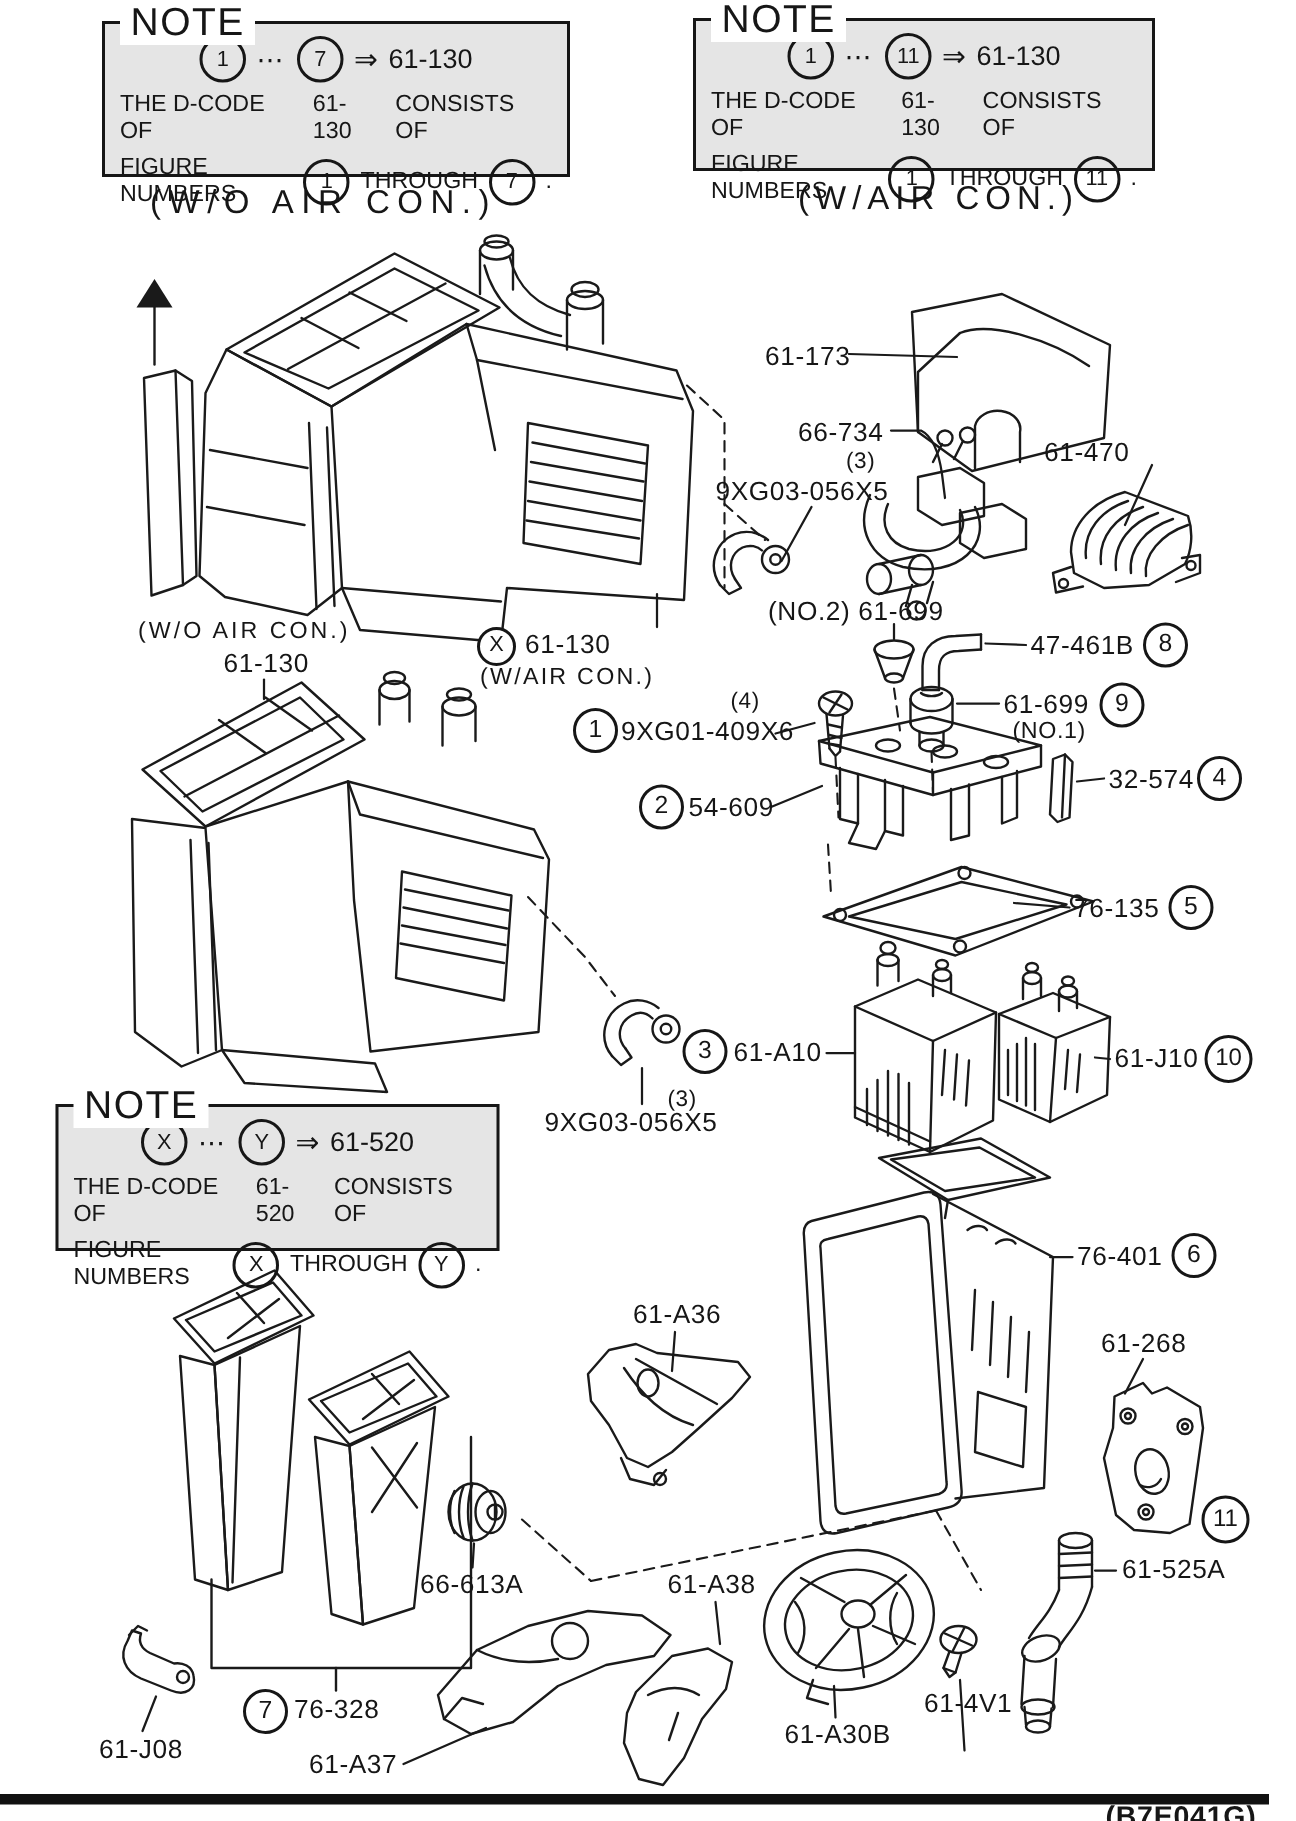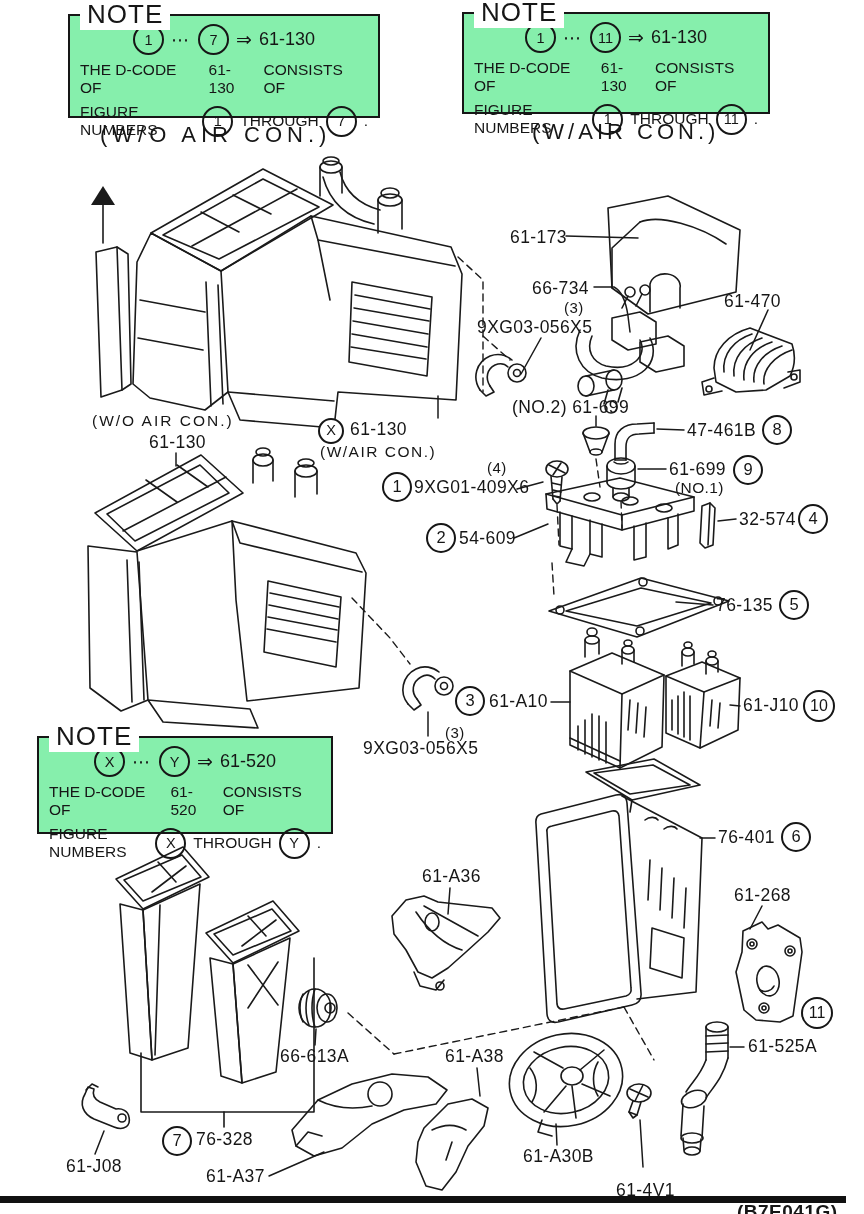--- a/index.html
+++ b/index.html
@@ -9,21 +9,21 @@
   .art *{stroke:#1a1a1a;stroke-width:1.6;fill:none;stroke-linecap:round;stroke-linejoin:round;}
   .art .fillshape{fill:#1a1a1a;stroke:none;}
   .art .leader{stroke-width:1.5;}
   .art .dash{stroke-dasharray:7 5;stroke-width:1.4;}
   .lbl{position:absolute;font-size:17.5px;letter-spacing:.4px;white-space:nowrap;}
   .sm{font-size:15px;}
   .badge{position:absolute;box-sizing:border-box;width:30px;height:30px;border:2.6px solid #161616;
          border-radius:50%;text-align:center;line-height:25px;font-size:16.5px;background:#fff;}
   .badge.big{width:32px;height:32px;line-height:27px;font-size:16px;}
   .badge.sm2{width:26px;height:26px;line-height:21px;font-size:14.5px;}
-  .note{position:absolute;border:2.6px solid #161616;box-sizing:border-box;padding:8px 10px 6px;background:#86efac;}
+  .note{position:absolute;border:2.6px solid #161616;box-sizing:border-box;padding:8px 10px 6px;background:#e5e5e5;}
   .note-title{position:absolute;top:-17px;left:10px;background:#fff;padding:0 7px;font-size:26px;letter-spacing:1px;}
   .note-row1{display:flex;align-items:center;justify-content:center;gap:7px;font-size:18px;}
   .note-row{display:flex;align-items:center;gap:7px;font-size:15.5px;margin-top:6px;}
   .circ{display:inline-flex;align-items:center;justify-content:center;flex:0 0 auto;width:27px;height:27px;
         border:2.2px solid #161616;border-radius:50%;font-size:14.5px;letter-spacing:0;}
   .dots{letter-spacing:2px;}
   .arrow{font-size:19px;}
   .cap{position:absolute;font-size:22px;letter-spacing:5px;white-space:nowrap;}
   .cap2{position:absolute;font-size:15.5px;letter-spacing:2px;white-space:nowrap;}
   .footer-bar{position:absolute;left:0;top:1196px;width:846px;height:7px;background:#111;}
@@ -451,21 +451,21 @@
   <div class="cap2" style="left:92px;top:412px">(W/O AIR CON.)</div>
   <div class="lbl" style="left:149px;top:432px">61-130</div>
   <span class="badge sm2" style="left:318px;top:418px">X</span>
   <div class="lbl" style="left:350px;top:419px">61-130</div>
   <div class="cap2" style="left:320px;top:443px;letter-spacing:1.5px">(W/AIR CON.)</div>
 
   <div class="lbl" style="left:510px;top:227px">61-173</div>
   <div class="lbl" style="left:532px;top:278px">66-734</div>
   <div class="lbl sm" style="left:564px;top:299px">(3)</div>
   <div class="lbl" style="left:477px;top:317px">9XG03-056X5</div>
-  <div class="lbl" style="left:724px;top:291px">61-470</div>
+  <div class="lbl" style="left:696px;top:291px">61-470</div>
   <div class="lbl" style="left:512px;top:397px">(NO.2) 61-699</div>
 
   <div class="lbl" style="left:687px;top:420px">47-461B</div>
   <span class="badge" style="left:762px;top:415px">8</span>
 
   <div class="lbl" style="left:669px;top:459px">61-699</div>
   <span class="badge" style="left:733px;top:455px">9</span>
   <div class="lbl" style="left:675px;top:479px;font-size:15.5px">(NO.1)</div>
 
   <div class="lbl sm" style="left:487px;top:459px">(4)</div>
@@ -501,18 +501,18 @@
   <div class="lbl" style="left:422px;top:866px">61-A36</div>
   <div class="lbl" style="left:280px;top:1046px">66-613A</div>
   <div class="lbl" style="left:445px;top:1046px">61-A38</div>
 
   <span class="badge" style="left:162px;top:1126px">7</span>
   <div class="lbl" style="left:196px;top:1129px">76-328</div>
 
   <div class="lbl" style="left:66px;top:1156px">61-J08</div>
   <div class="lbl" style="left:206px;top:1166px">61-A37</div>
   <div class="lbl" style="left:523px;top:1146px">61-A30B</div>
-  <div class="lbl" style="left:616px;top:1180px">61-4V1</div>
+  <div class="lbl" style="left:616px;top:1125px">61-4V1</div>
 
   <div class="footer-bar"></div>
   <div class="footer-code">(B7E041G)</div>
 
 </div>
 
 </body></html>

